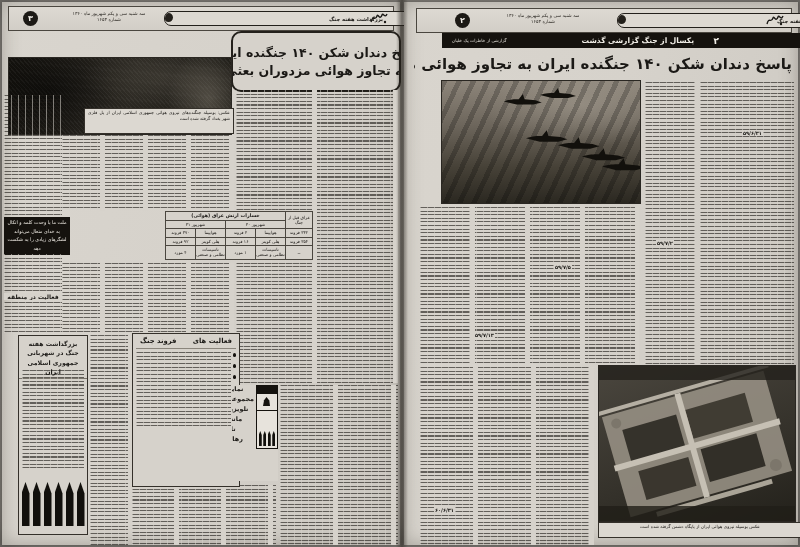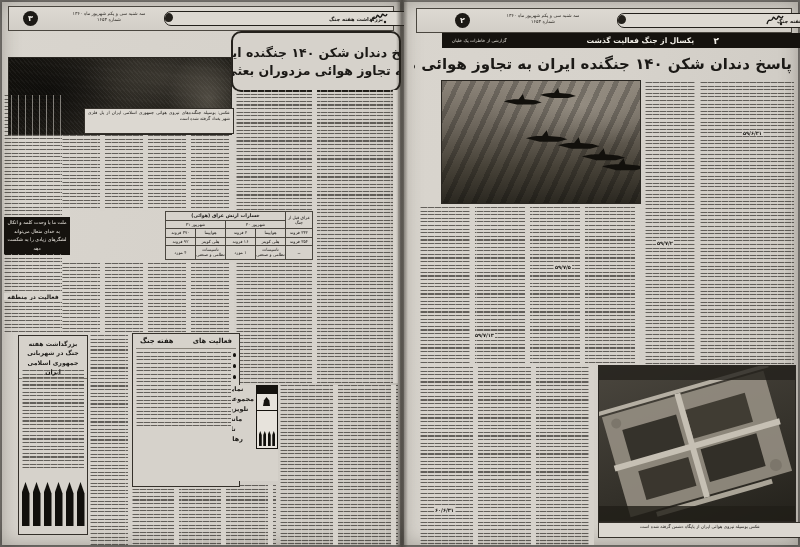--- a/index.html
+++ b/index.html
@@ -208,21 +208,21 @@
         <td>۴ مورد</td>
       </tr>
     </tbody>
       </table>
 
     <div class="abs ft cols" style="--cw:43px;left:60px;top:261px;width:172px;height:70px;"></div>
 
     <div class="abs programs-box" style="left:130px;top:331px;width:100px;height:148px;z-index:2;">
       <div class="programs-title">
         <span>فعالیت های</span>
-        <span>هفته جنگ</span>
+        <span>فروند جنگ</span>
       </div>
       <div class="prog-item">
           <div class="prog-dot"></div>
           <div class="prog-lines ft"></div>
         </div>
       <div class="prog-item">
           <div class="prog-dot"></div>
           <div class="prog-lines ft"></div>
         </div>
       <div class="prog-item">
@@ -287,21 +287,21 @@
       <div class="abs cartouche" style="left:200px;top:4px;">
         <span>بزرگداشت هفته جنگ</span>
       </div>
       <svg class="abs logo" style="left:348px;top:3px;" viewBox="0 0 20 16">
         <path d="M2 12 C4 4 6 12 8 6 C9 3 11 11 13 5 C14 2 16 9 18 4" stroke="#1b1916" stroke-width="1.4" fill="none"></path>
         <circle cx="16" cy="12" r="1.2" fill="#1b1916"></circle>
       </svg>
     </div>
 
     <div class="abs banner" style="left:16px;top:31px;width:372px;height:15px;">
-      <span class="bt">یکسال از جنگ فعالیت گذشت</span>
+      <span class="bt">یکسال از جنگ گزارشی گذشت</span>
       <span class="bn">۲</span>
       <span class="bs">گزارشی از خاطرات یک خلبان</span>
     </div>
 
     <div class="abs big-headline" style="left:10px;top:48px;width:378px;height:28px;">پاسخ دندان شکن ۱۴۰ جنگنده ایران به تجاوز هوائی مزدوران بعثی</div>
 
     <div class="abs photo-jets" style="left:37px;top:78px;width:198px;height:122px;">
       <svg width="198" height="122" viewBox="0 0 198 122">
         <defs>
           <g id="jet">

